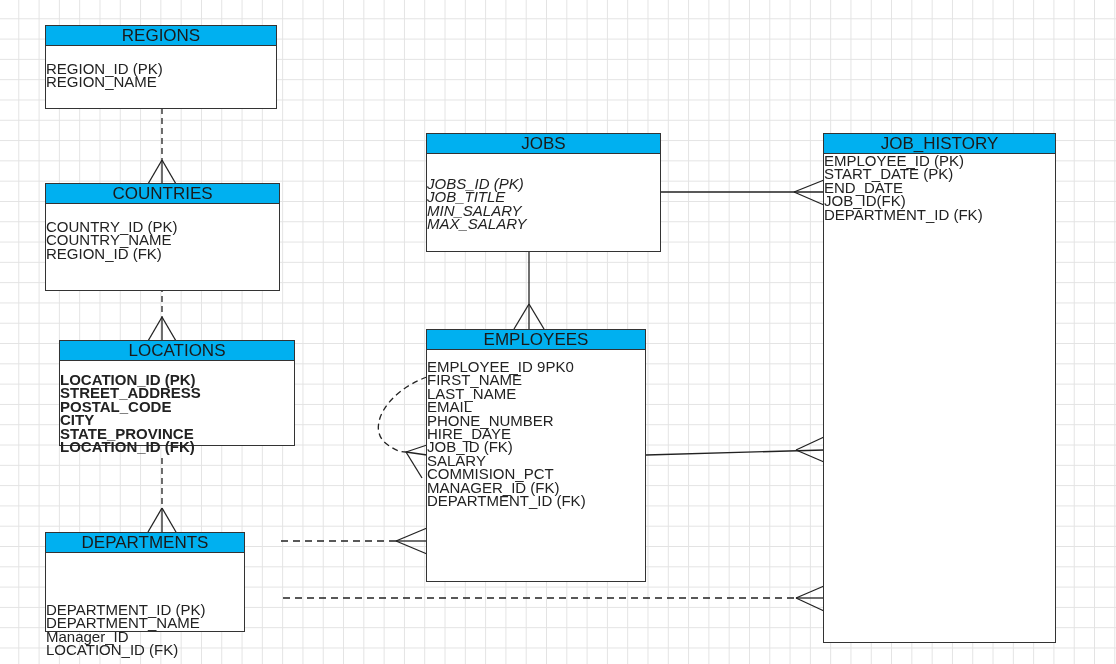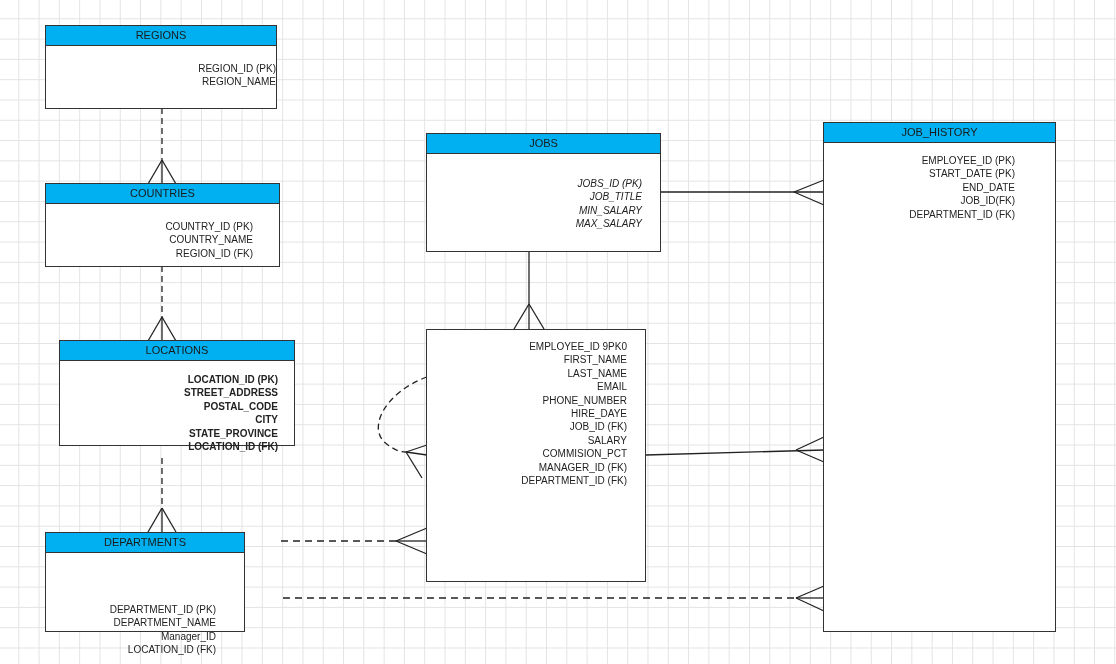--- a/index.html
+++ b/index.html
@@ -14,23 +14,23 @@
     font-family: "Liberation Sans", sans-serif;
   }
   .canvas { position: absolute; left: 0; top: 0; width: 1116px; height: 664px; }
   .entity {
     position: absolute; box-sizing: border-box;
     border: 1.5px solid #333333; background: #ffffff;
   }
   .entity-header {
     box-sizing: border-box; height: 20px; background: #00b0f0;
     border-bottom: 1.5px solid #333333;
-    text-align: center; font-size: 11px; line-height: 19px; color: #1a1a1a;
+    text-align: center; font-size: 17px; line-height: 19px; color: #1a1a1a;
   }
-  .entity-attrs { text-align: right; font-size: 10px; line-height: 13.4px; color: #222; }
+  .entity-attrs { text-align: left; font-size: 15px; line-height: 13.4px; color: #222; }
   .attr { white-space: nowrap; }
   svg.links { position: absolute; left: 0; top: 0; }
 </style>
 </head>
 <body>
 
 <div class="canvas">
 
   <svg class="links" width="1116" height="664">
     <g stroke="#222" stroke-width="1.3" fill="none">
@@ -98,21 +98,21 @@
   </svg>
 
   <div class="entity" style="left:45px;top:25px;width:232px;height:84px;">
     <div class="entity-header">REGIONS</div>
     <div class="entity-attrs" style="padding-top:16px;">
       <div class="attr">REGION_ID (PK)</div>
       <div class="attr">REGION_NAME</div>
     </div>
   </div>
 
-  <div class="entity" style="left:45px;top:183px;width:235px;height:84px;">
+  <div class="entity" style="left:45px;top:183px;width:235px;height:108px;">
     <div class="entity-header">COUNTRIES</div>
     <div class="entity-attrs" style="padding-top:16px;padding-right:26px;">
       <div class="attr">COUNTRY_ID (PK)</div>
       <div class="attr">COUNTRY_NAME</div>
       <div class="attr">REGION_ID (FK)</div>
     </div>
   </div>
 
   <div class="entity" style="left:59px;top:340px;width:236px;height:106px;">
     <div class="entity-header">LOCATIONS</div>
@@ -140,38 +140,39 @@
     <div class="entity-header">JOBS</div>
     <div class="entity-attrs" style="padding-top:23px;padding-right:18px;font-style:italic;">
       <div class="attr">JOBS_ID (PK)</div>
       <div class="attr">JOB_TITLE</div>
       <div class="attr">MIN_SALARY</div>
       <div class="attr">MAX_SALARY</div>
     </div>
   </div>
 
   <div class="entity" style="left:426px;top:329px;width:220px;height:253px;">
+    <div class="entity-header">EMPLOYEES</div>
     <div class="entity-attrs" style="padding-top:10px;padding-right:18px;">
       <div class="attr">EMPLOYEE_ID 9PK0</div>
       <div class="attr">FIRST_NAME</div>
       <div class="attr">LAST_NAME</div>
       <div class="attr">EMAIL</div>
       <div class="attr">PHONE_NUMBER</div>
       <div class="attr">HIRE_DAYE</div>
       <div class="attr">JOB_ID (FK)</div>
       <div class="attr">SALARY</div>
       <div class="attr">COMMISION_PCT</div>
       <div class="attr">MANAGER_ID (FK)</div>
       <div class="attr">DEPARTMENT_ID (FK)</div>
     </div>
   </div>
 
-  <div class="entity" style="left:823px;top:122px;width:233px;height:510px;">
+  <div class="entity" style="left:823px;top:133px;width:233px;height:510px;">
     <div class="entity-header">JOB_HISTORY</div>
-    <div class="entity-attrs" style="padding-top:11px;padding-right:40px;">
+    <div class="entity-attrs" style="padding-right:40px;">
       <div class="attr">EMPLOYEE_ID (PK)</div>
       <div class="attr">START_DATE (PK)</div>
       <div class="attr">END_DATE</div>
       <div class="attr">JOB_ID(FK)</div>
       <div class="attr">DEPARTMENT_ID (FK)</div>
     </div>
   </div>
 
 </div>
 

